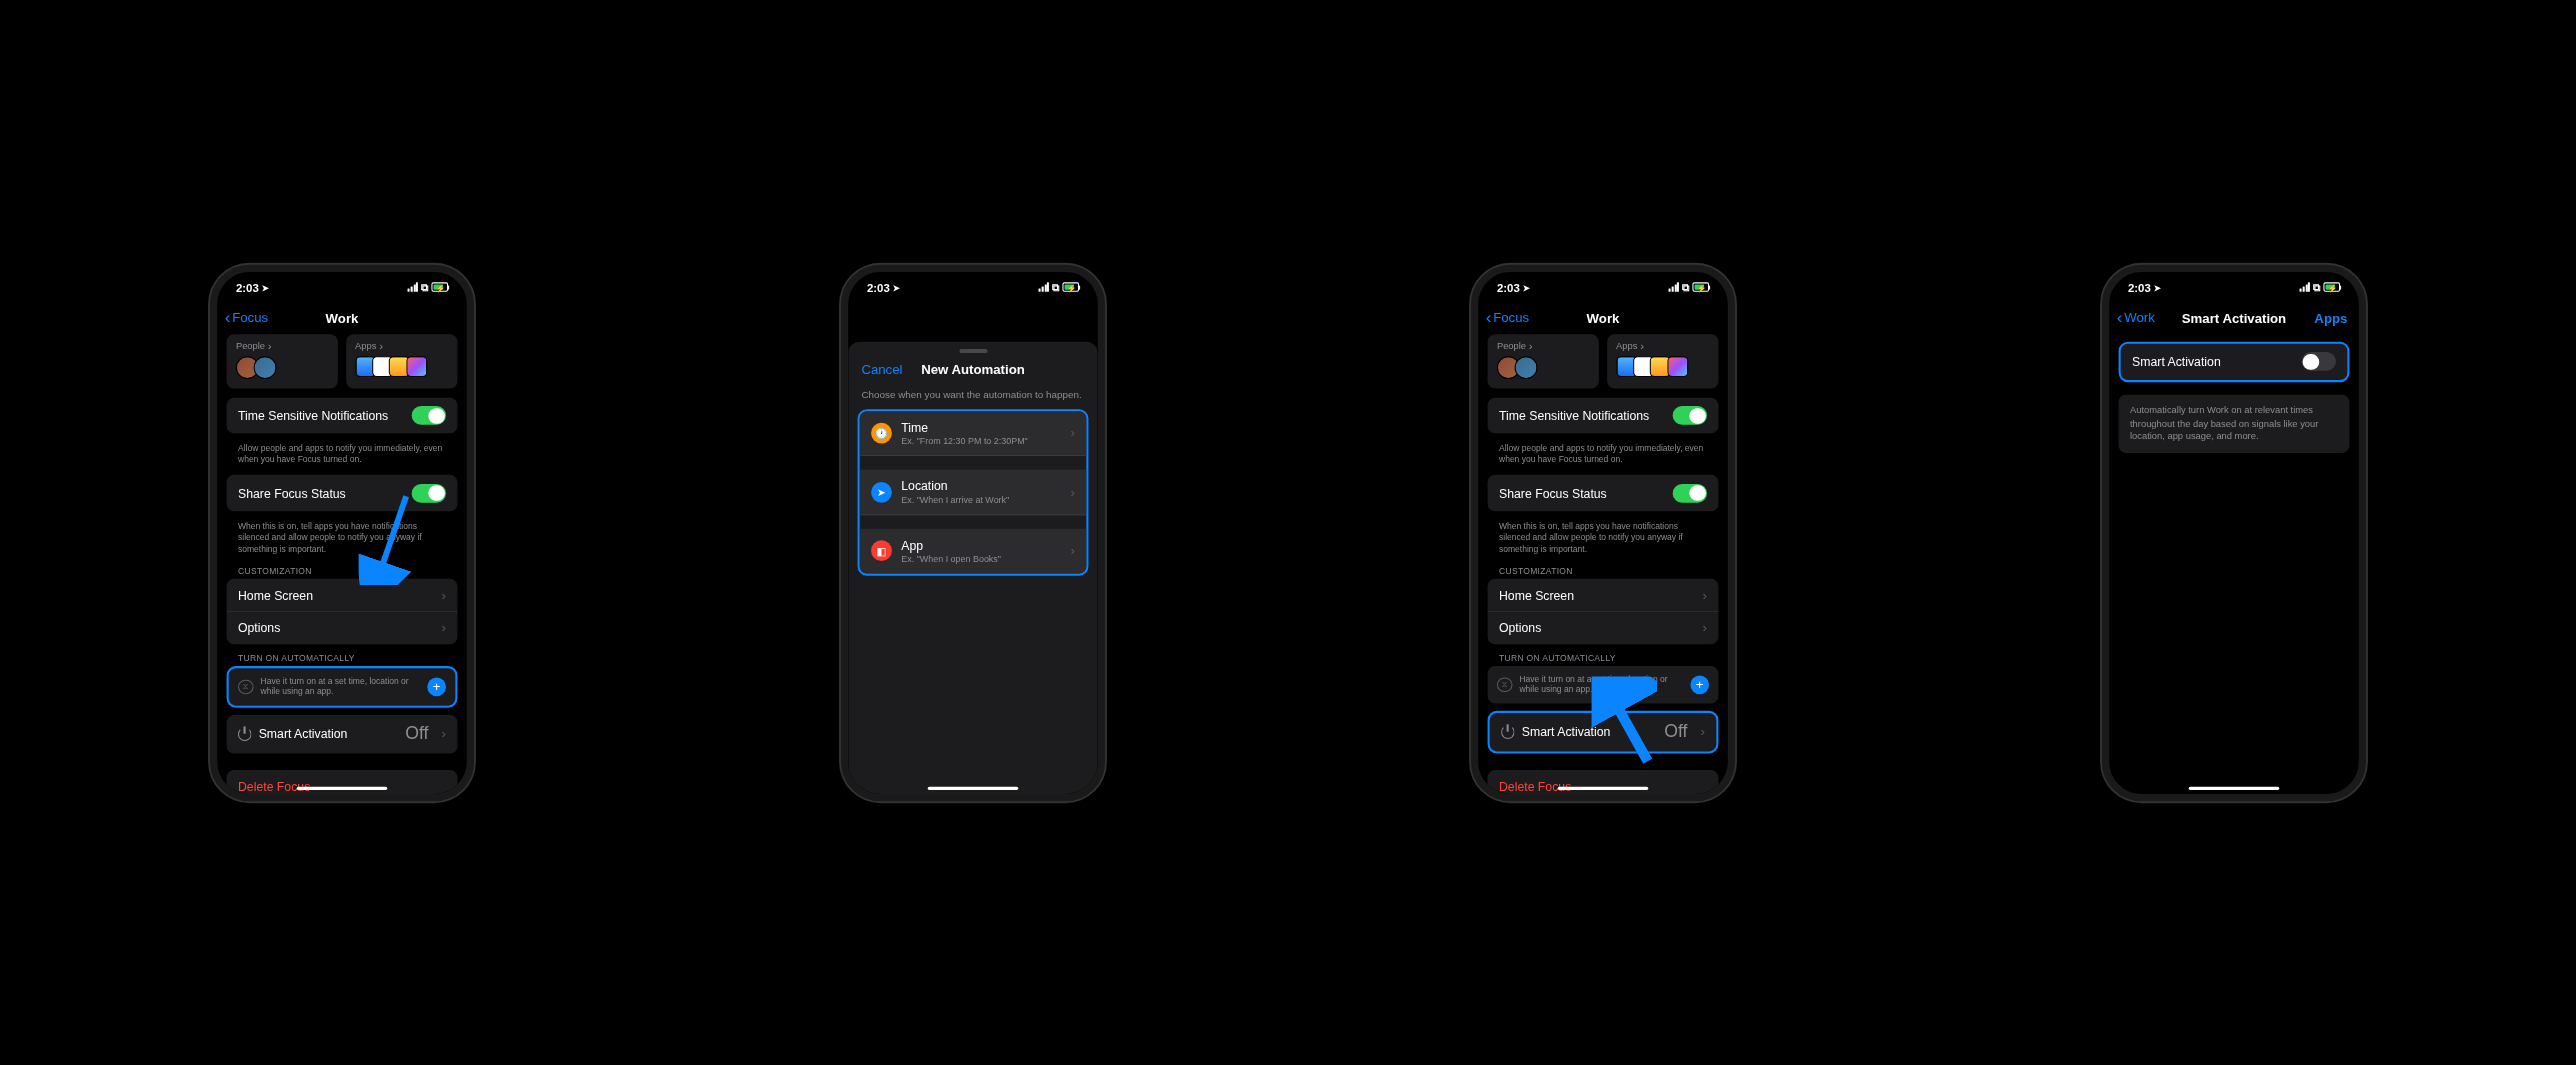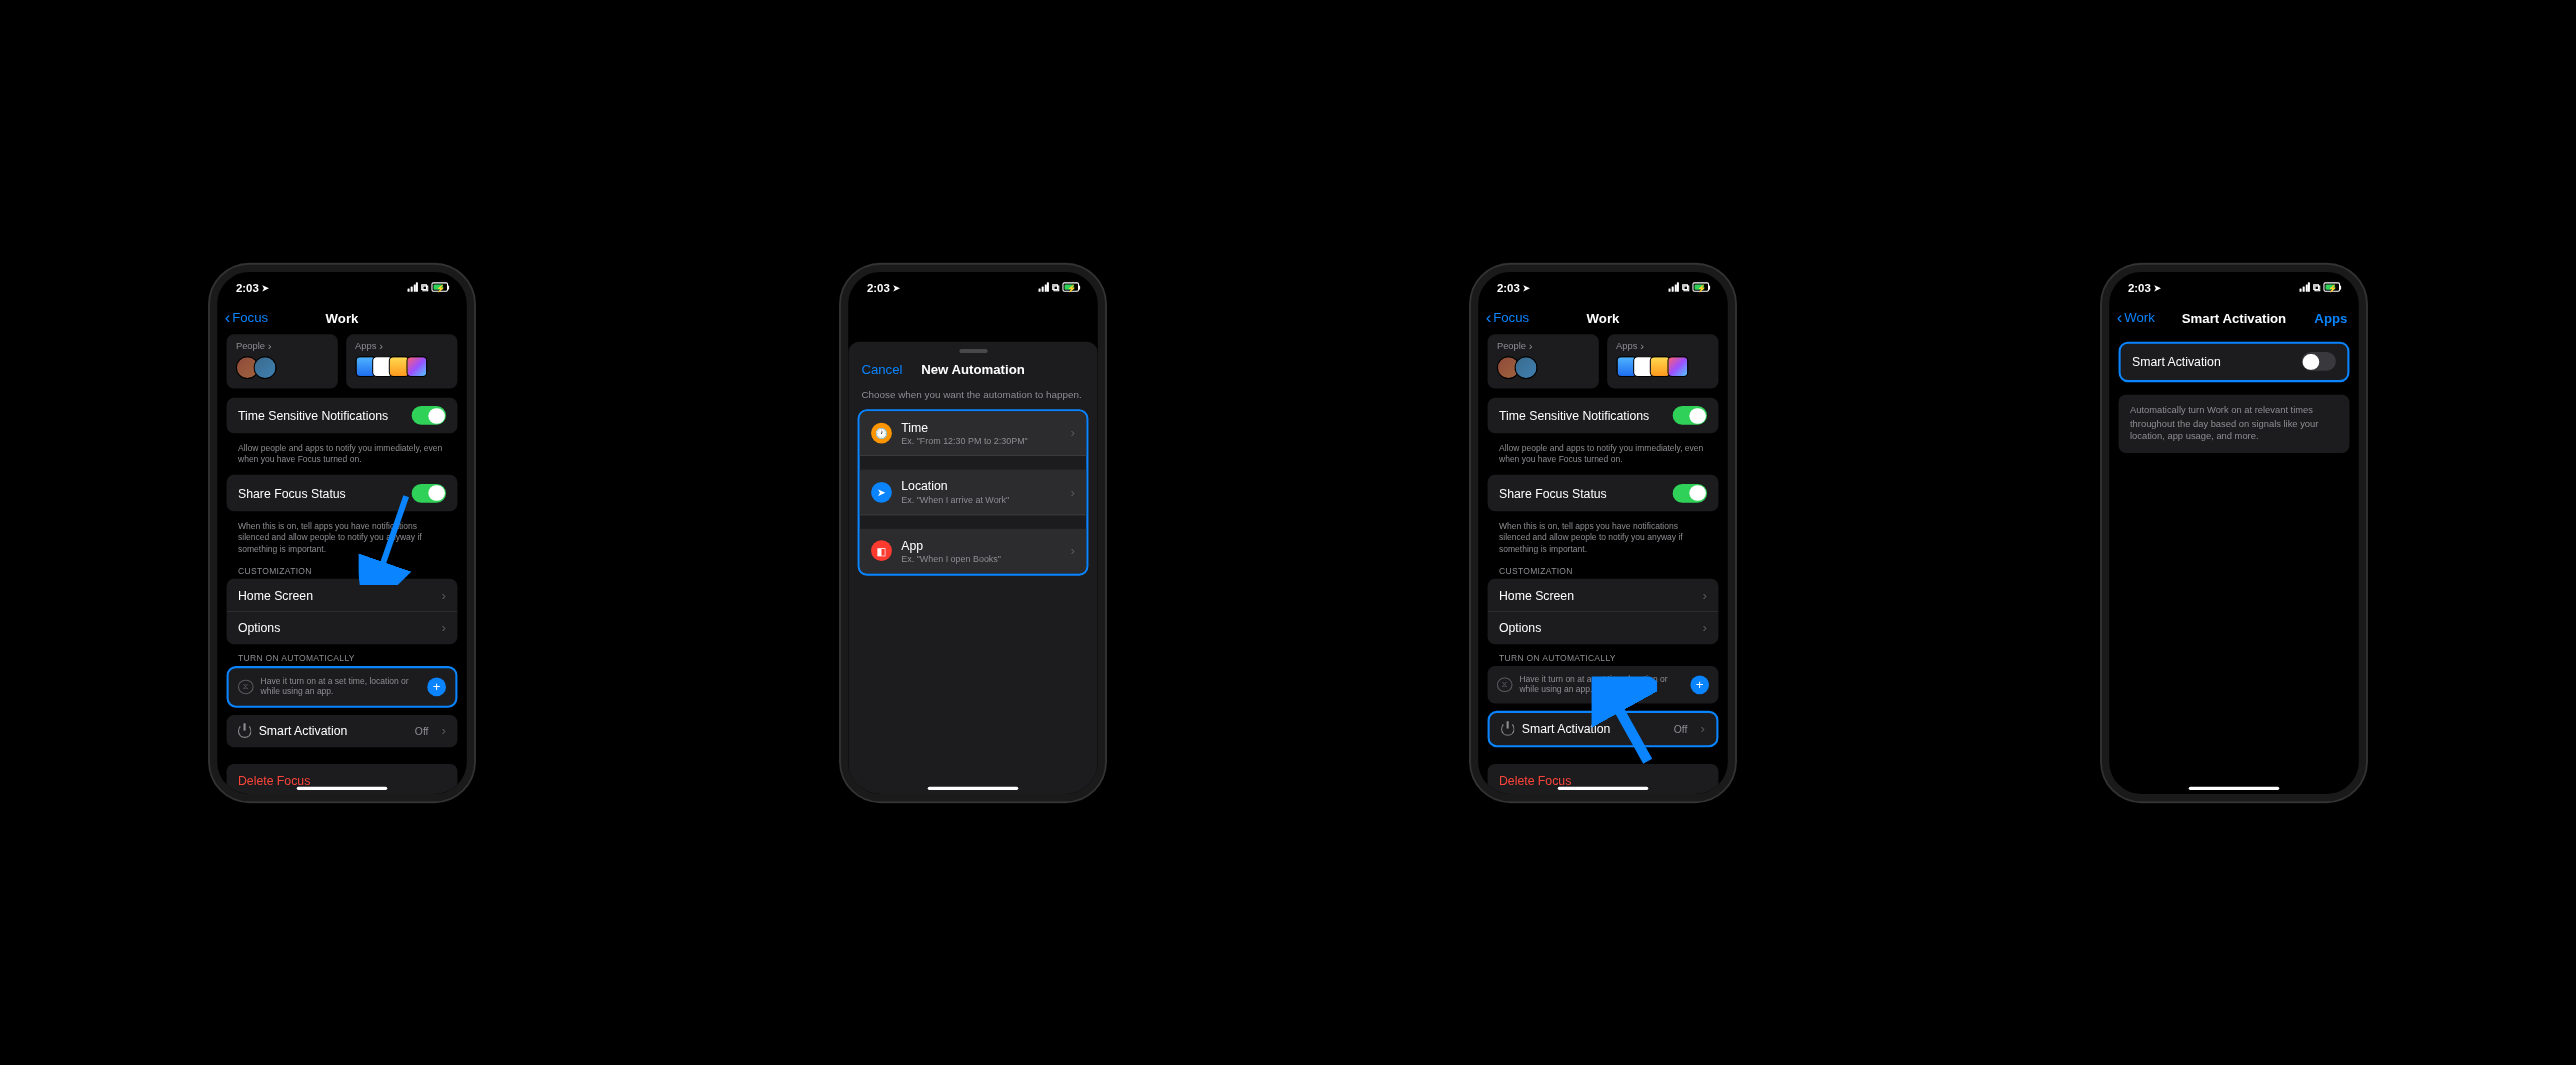--- a/index.html
+++ b/index.html
@@ -127,21 +127,21 @@
 .cell {
   padding: 8.2px 11px;
   display: flex;
   align-items: center;
   justify-content: space-between;
   border-bottom: 0.5px solid #2c2c2e;
   min-height: 31px;
 }
 .cell:last-child { border-bottom: none; }
 .cell-label { font-size: 11.8px; color: #fff; }
-.cell-value { font-size: 10px; color: #8e8e93; }
+.cell-value { font-size: 17px; color: #8e8e93; }
 .cell-chev { color: #5a5a5e; font-size: 12.7px; margin-left: 5.4px; }
 .switch {
   width: 33px; height: 18px; border-radius: 9px;
   position: relative;
 }
 .switch.on { background: #30d158; }
 .switch.off { background: #39393d; }
 .switch::after {
   content: ""; position: absolute; width: 15.4px; height: 15.4px;
   background: #fff; border-radius: 50%; top: 1.4px;

